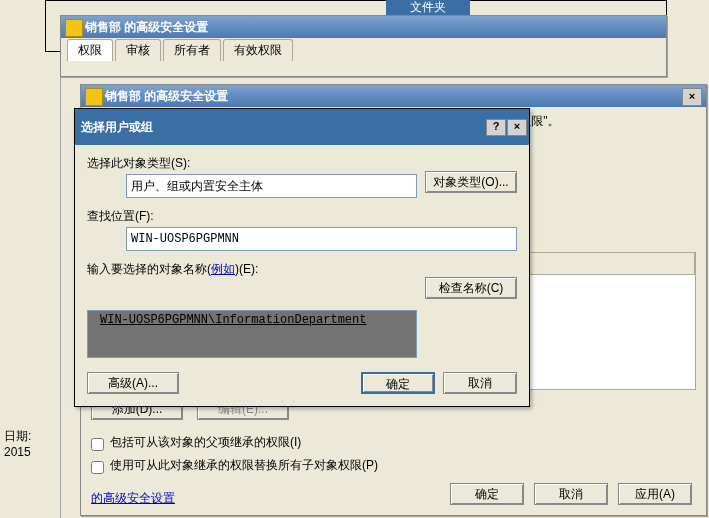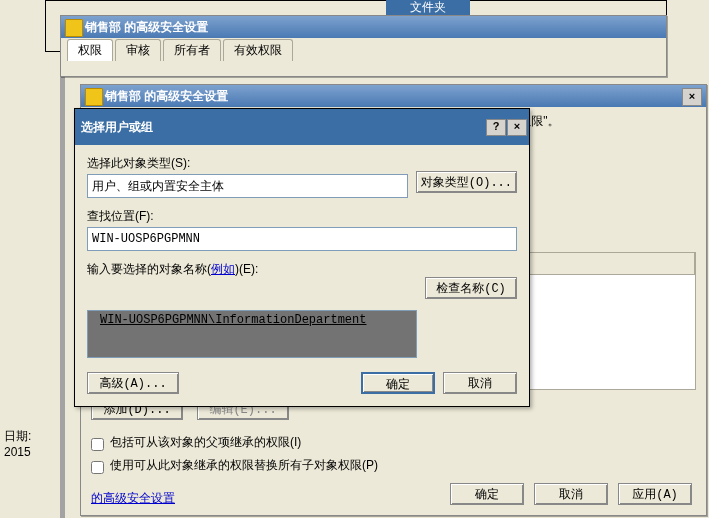--- a/index.html
+++ b/index.html
@@ -82,21 +82,21 @@
   .tab.active { background: #fff; z-index: 2; }
   
   
   .left-strip {
     position: absolute;
     top: 0;
     left: 0;
     width: 60px;
     height: 518px;
     background: #ece9d8;
-    border-right: 5px solid #a3a3a3;
+    border-right: 1px solid #a3a3a3;
   }
   .left-strip .date-row {
     position: absolute;
     top: 428px;
     left: 4px;
     font-size: 12px;
   }
 
   
   .win2 {
@@ -140,21 +140,21 @@
   .table-body {
     border: 1px solid #aca899;
     border-top: none;
     background: #fff;
     height: 110px;
     padding: 2px 6px;
     font-size: 12px;
   }
 
   .btn {
-    font-family: Liberation Mono, monospace;
+    font-family: Liberation Sans, sans-serif;
     font-size: 12px;
     background: #ece9d8;
     border: 1px solid #888;
     box-shadow: 1px 1px 0 #fff inset, -1px -1px 0 #888 inset;
     padding: 2px 4px;
     min-width: 74px;
     height: 22px;
     cursor: pointer;
   }
   .btn.wide { min-width: 92px; }
@@ -234,20 +234,21 @@
   }
   .dlg .ro-input {
     border: 1px solid #7f9db9;
     background: #fff;
     padding: 2px 4px;
     height: 18px;
     line-height: 18px;
     font-family: inherit;
     font-size: 12px;
     display: block;
+    margin-left: 39px;
   }
   .dlg .row {
     display: flex;
     gap: 8px;
     align-items: flex-start;
     margin-bottom: 10px;
   }
   .dlg .row .col-input { flex: 1; }
   .dlg .multiline {
     border: 1px solid #7f9db9;

